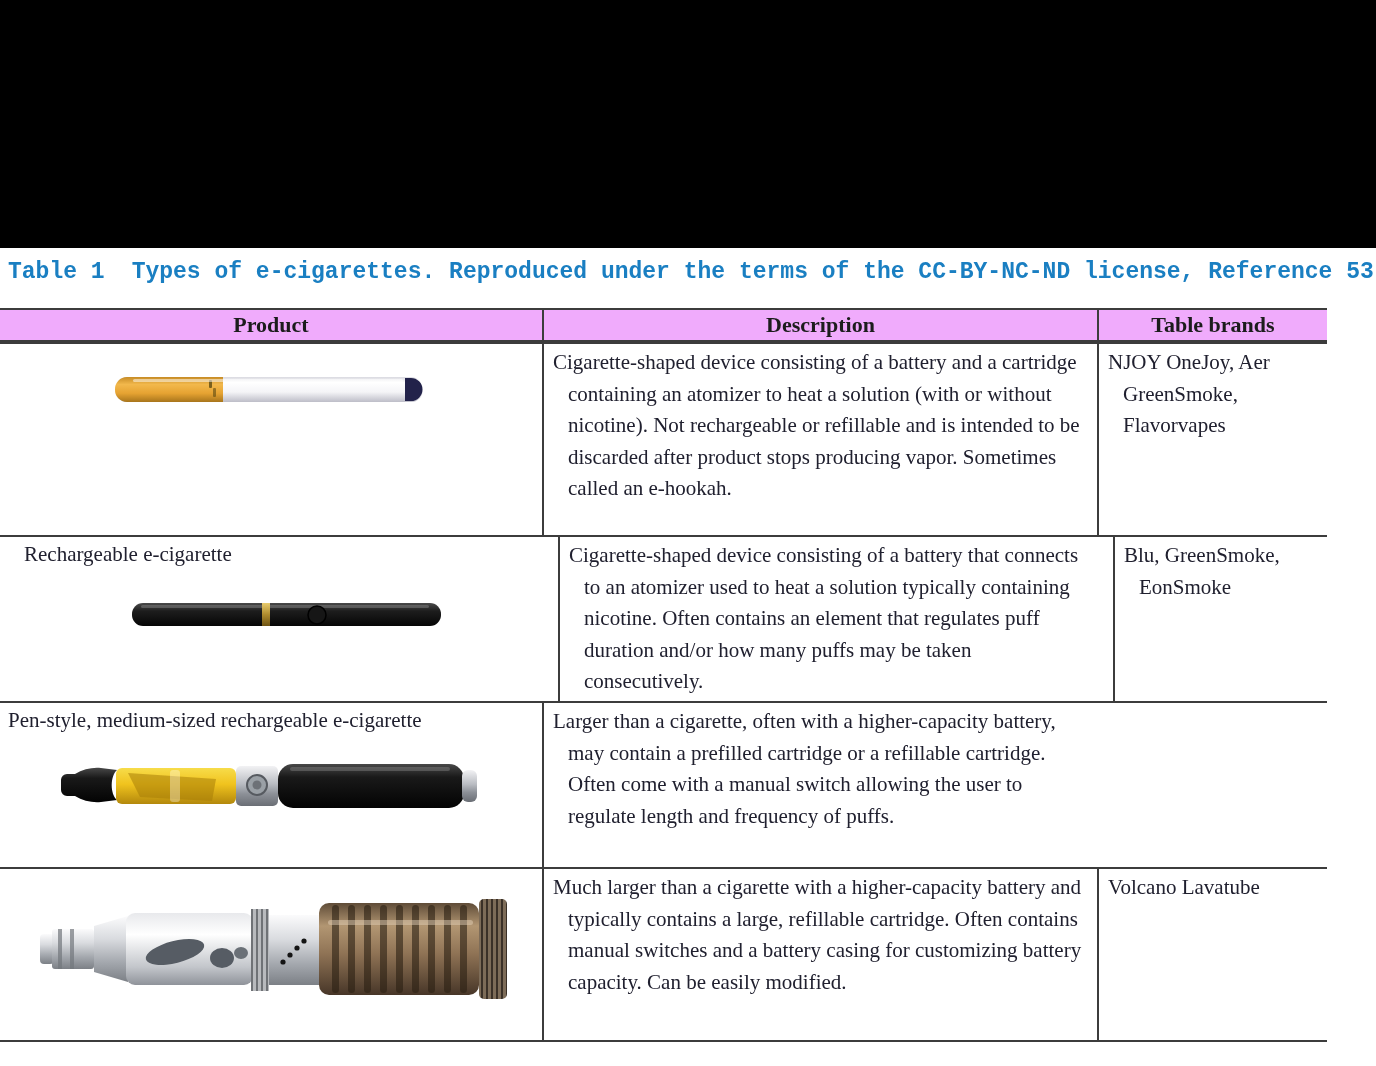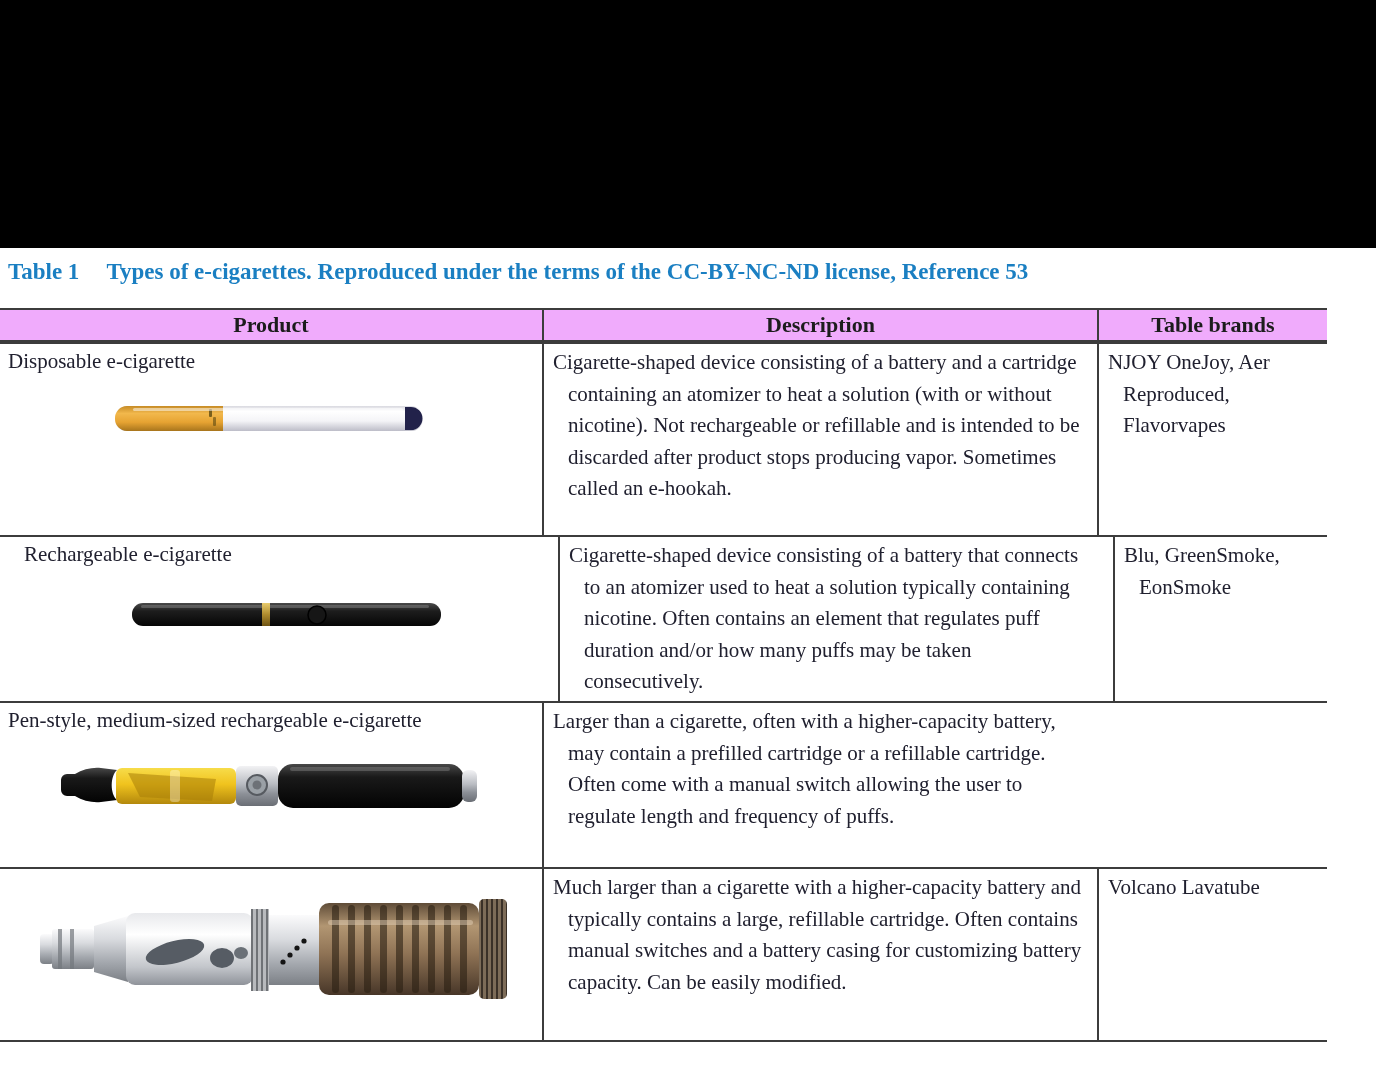--- a/index.html
+++ b/index.html
@@ -22,20 +22,21 @@
   .title {
     position: absolute;
     top: 259px;
     left: 8px;
     display: flex;
     gap: 27px;
     font-size: 23px;
     font-weight: bold;
     color: #1a7fc2;
     white-space: nowrap;
+    font-family: Liberation Mono, monospace;
   }
   .tbl {
     position: absolute;
     top: 308px;
     left: 0;
     width: 1327px;
     color: #20202f;
     font-size: 21px;
   }
   .row {
@@ -93,21 +94,20 @@
   <div class="tbl">
 
     <div class="row header-row">
       <div class="cell c1">Product</div>
       <div class="cell c2">Description</div>
       <div class="cell c3">Table brands</div>
     </div>
 
     <div class="row body-row r1">
       <div class="cell c1">
-        <div class="product-label">Disposable e-cigarette</div>
         <svg class="photo ph1" width="312" height="30" viewBox="0 0 312 30">
           <defs>
             <linearGradient id="cigW" x1="0" y1="0" x2="0" y2="1">
               <stop offset="0" stop-color="#d9d9e0"></stop>
                 <stop offset="0.22" stop-color="#ffffff"></stop>
               <stop offset="0.6" stop-color="#f4f4f7"></stop>
                 <stop offset="1" stop-color="#bdbdc8"></stop>
             </linearGradient>
             <linearGradient id="cigO" x1="0" y1="0" x2="0" y2="1">
               <stop offset="0" stop-color="#c78c26"></stop>
@@ -121,21 +121,21 @@
           <rect x="96" y="6" width="3" height="8" rx="1" fill="#5c4a12" opacity="0.8"></rect>
           <rect x="100" y="14" width="3" height="9" rx="1" fill="#5c4a12" opacity="0.6"></rect>
           <path d="M298 4 a11 11 0 0 1 0 23 l-6 0 v-23 z" fill="#22224a"></path>
           <rect x="20" y="5" width="270" height="3" rx="1.5" fill="#ffffff" opacity="0.5"></rect>
         </svg>
       </div>
       <div class="cell c2">
         <div class="hang">Cigarette-shaped device consisting of a battery and a cartridge containing an atomizer to heat a solution (with or without nicotine). Not rechargeable or refillable and is intended to be discarded after product stops producing vapor. Sometimes called an e-hookah.</div>
       </div>
       <div class="cell c3">
-        <div class="hang">NJOY OneJoy, Aer Reproduced, Flavorvapes</div>
+        <div class="hang">NJOY OneJoy, Aer GreenSmoke, Flavorvapes</div>
       </div>
     </div>
 
     <div class="row body-row r2">
       <div class="cell c1">
         <div class="product-label">Rechargeable e-cigarette</div>
         <svg class="photo ph2" width="315" height="30" viewBox="0 0 315 30">
           <defs>
             <linearGradient id="blk1" x1="0" y1="0" x2="0" y2="1">
               <stop offset="0" stop-color="#4a4a4a"></stop>

